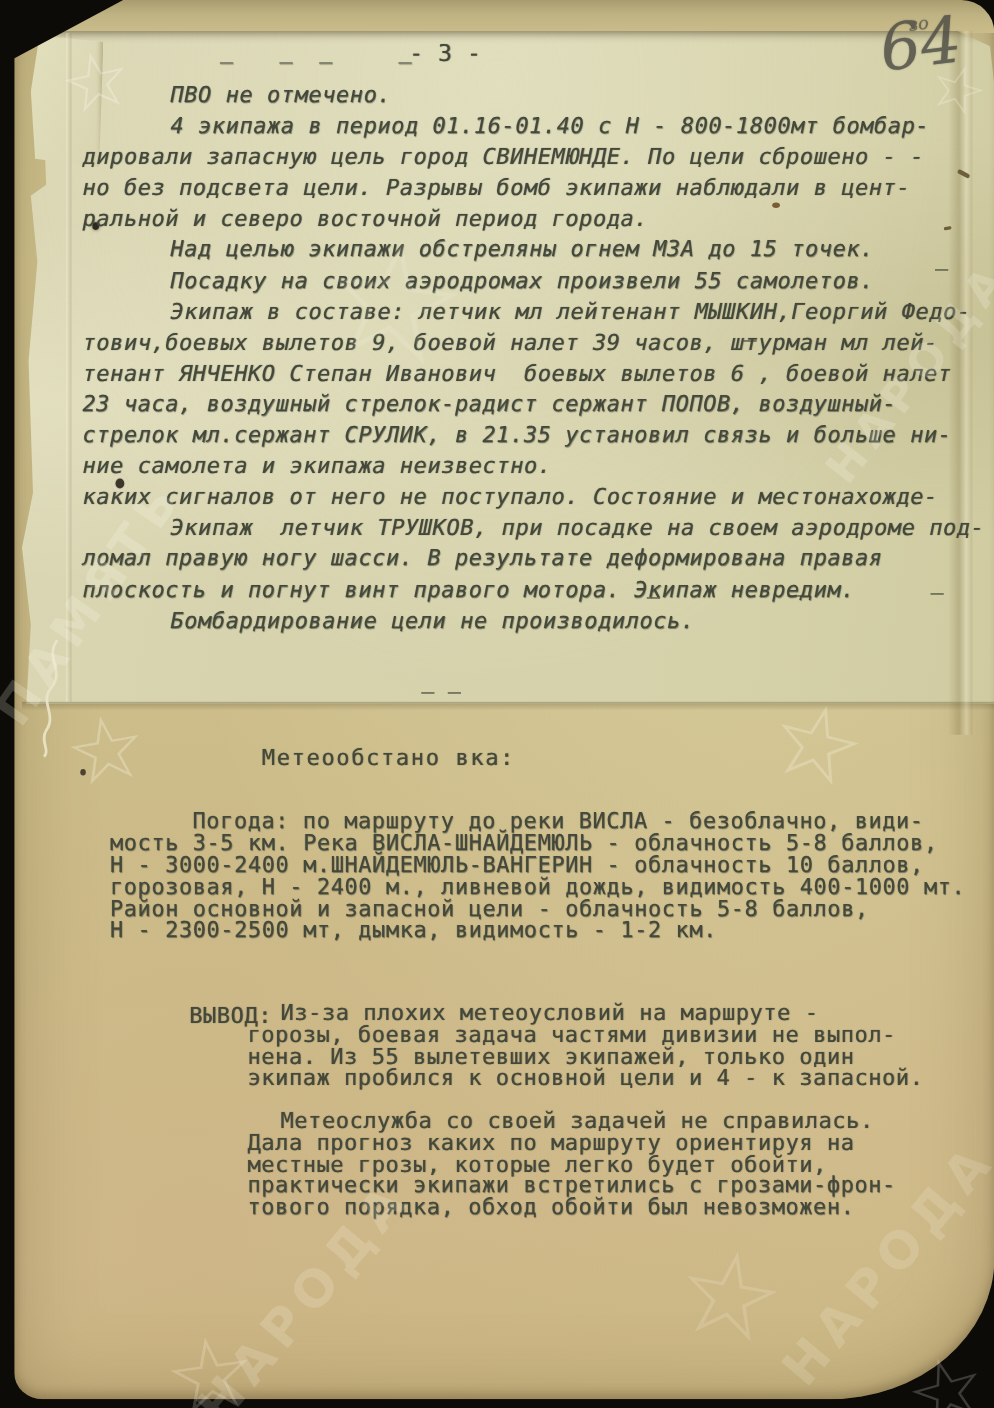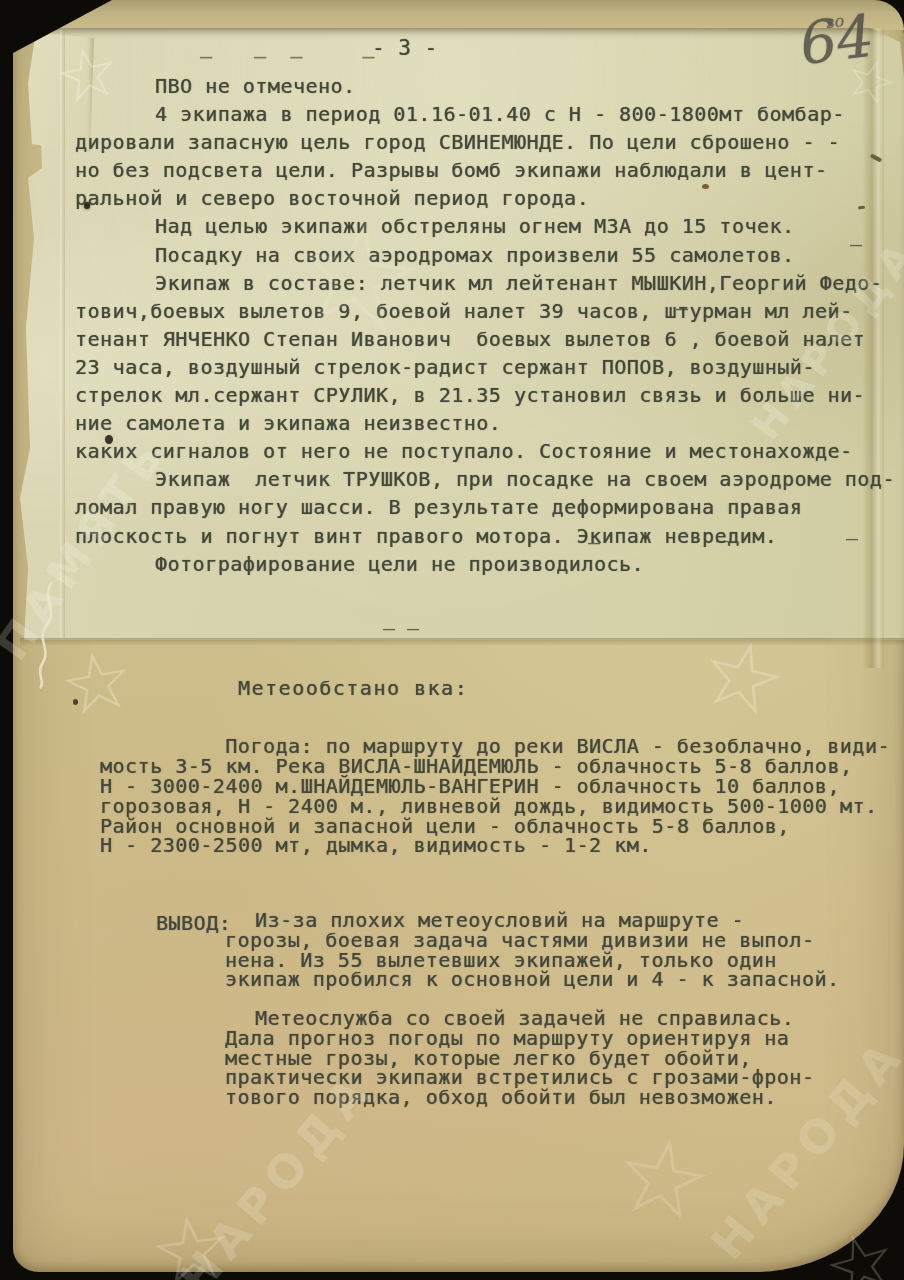--- a/index.html
+++ b/index.html
@@ -67,29 +67,29 @@
   .s6{left:73px;top:699px;width:5px;height:6px;background:#4a4232;}
   
   .tw{
     color:#43483a;
     font-size:20px;
     letter-spacing:0.5px;
     white-space:pre;
     text-shadow:0.5px 0.4px 0.9px rgba(67,72,58,0.65), -0.3px 0 0.7px rgba(67,72,58,0.35);
   }
   #report{position:absolute;left:75px;top:72px;width:805px;z-index:4;}
-  #report .line{line-height:28.1px;height:28.1px;}
+  #report .line{line-height:28.1px;height:28.1px;font-style:italic;}
   #report .ind{margin-left:80px;}
   #page-num{position:absolute;left:372px;top:36px;font-size:21px;z-index:4;}
   #hdr-dashes{position:absolute;left:200px;top:44px;font-size:20px;opacity:.65;letter-spacing:6px;z-index:4;}
   #meteo-head{position:absolute;left:238px;top:676px;letter-spacing:1.5px;z-index:4;}
   #meteo{position:absolute;left:100px;top:737px;width:790px;z-index:4;}
   #meteo .line{line-height:19.9px;height:19.9px;}
-  #meteo .ind{margin-left:75px;text-align:right;}
-  #concl-label{position:absolute;left:156px;top:911px;z-index:4;}
+  #meteo .ind{margin-left:75px;}
+  #concl-label{position:absolute;left:172px;top:911px;z-index:4;}
   #concl-p1{position:absolute;left:225px;top:911px;width:660px;z-index:4;}
   #concl-p2{position:absolute;left:225px;top:1009px;width:660px;z-index:4;}
   .concl .line{line-height:19.8px;height:19.8px;}
   .concl .ind{margin-left:30px;}
   #stray-marks .mark{position:absolute;font-size:20px;color:#43483a;opacity:.8;z-index:4;white-space:pre;}
   
   .handwritten{
     position:absolute;left:800px;top:6px;z-index:8;
     color:#504f47;font-family:"DejaVu Serif", serif;font-style:italic;
     font-size:58px;transform:rotate(-7deg);opacity:.85;
@@ -144,46 +144,46 @@
     <div class="line tw ind">Экипаж в составе: летчик мл лейтенант МЫШКИН,Георгий Федо-</div>
     <div class="line tw">тович,боевых вылетов 9, боевой налет 39 часов, штурман мл лей-</div>
     <div class="line tw">тенант ЯНЧЕНКО Степан Иванович  боевых вылетов 6 , боевой налет</div>
     <div class="line tw">23 часа, воздушный стрелок-радист сержант ПОПОВ, воздушный-</div>
     <div class="line tw">стрелок мл.сержант СРУЛИК, в 21.35 установил связь и больше ни-</div>
     <div class="line tw">ние самолета и экипажа неизвестно.</div>
     <div class="line tw">каких сигналов от него не поступало. Состояние и местонахожде-</div>
     <div class="line tw ind">Экипаж  летчик ТРУШКОВ, при посадке на своем аэродроме под-</div>
     <div class="line tw">ломал правую ногу шасси. В результате деформирована правая</div>
     <div class="line tw">плоскость и погнут винт правого мотора. Экипаж невредим.</div>
-    <div class="line tw ind">Фотографирование цели не производилось.</div>
+    <div class="line tw ind">Бомбардирование цели не производилось.</div>
   </div>
 
 <div id="meteo-head" class="tw">Метеообстано вка:</div>
 <div id="meteo">
 
 <div class="line tw ind">Погода: по маршруту до реки ВИСЛА - безоблачно, види-</div>
     <div class="line tw">мость 3-5 км. Река ВИСЛА-ШНАЙДЕМЮЛЬ - облачность 5-8 баллов,</div>
     <div class="line tw">Н - 3000-2400 м.ШНАЙДЕМЮЛЬ-ВАНГЕРИН - облачность 10 баллов,</div>
-    <div class="line tw">горозовая, Н - 2400 м., ливневой дождь, видимость 500-1000 мт.</div>
+    <div class="line tw">горозовая, Н - 2400 м., ливневой дождь, видимость 400-1000 мт.</div>
     <div class="line tw">Район основной и запасной цели - облачность 5-8 баллов,</div>
     <div class="line tw">Н - 2300-2500 мт, дымка, видимость - 1-2 км.</div>
   </div>
 
 <div id="concl-label" class="tw">ВЫВОД:</div>
 <div id="concl-p1" class="concl">
 
 <div class="line tw ind">Из-за плохих метеоусловий на маршруте -</div>
     <div class="line tw">горозы, боевая задача частями дивизии не выпол-</div>
     <div class="line tw">нена. Из 55 вылетевших экипажей, только один</div>
     <div class="line tw">экипаж пробился к основной цели и 4 - к запасной.</div>
   </div>
 <div id="concl-p2" class="concl">
 
 <div class="line tw ind">Метеослужба со своей задачей не справилась.</div>
-    <div class="line tw">Дала прогноз погоды по маршруту ориентируя на</div>
+    <div class="line tw">Дала прогноз каких по маршруту ориентируя на</div>
     <div class="line tw">местные грозы, которые легко будет обойти,</div>
     <div class="line tw">практически экипажи встретились с грозами-фрон-</div>
     <div class="line tw">тового порядка, обход обойти был невозможен.</div>
   </div>
 
 <div id="stray-marks">
 
 <span class="mark" style="left: 850px; top: 232px;">–</span>
     <span class="mark" style="left: 676px; top: 296px;">–</span>
     <span class="mark" style="left: 588px; top: 530px;">–</span>

